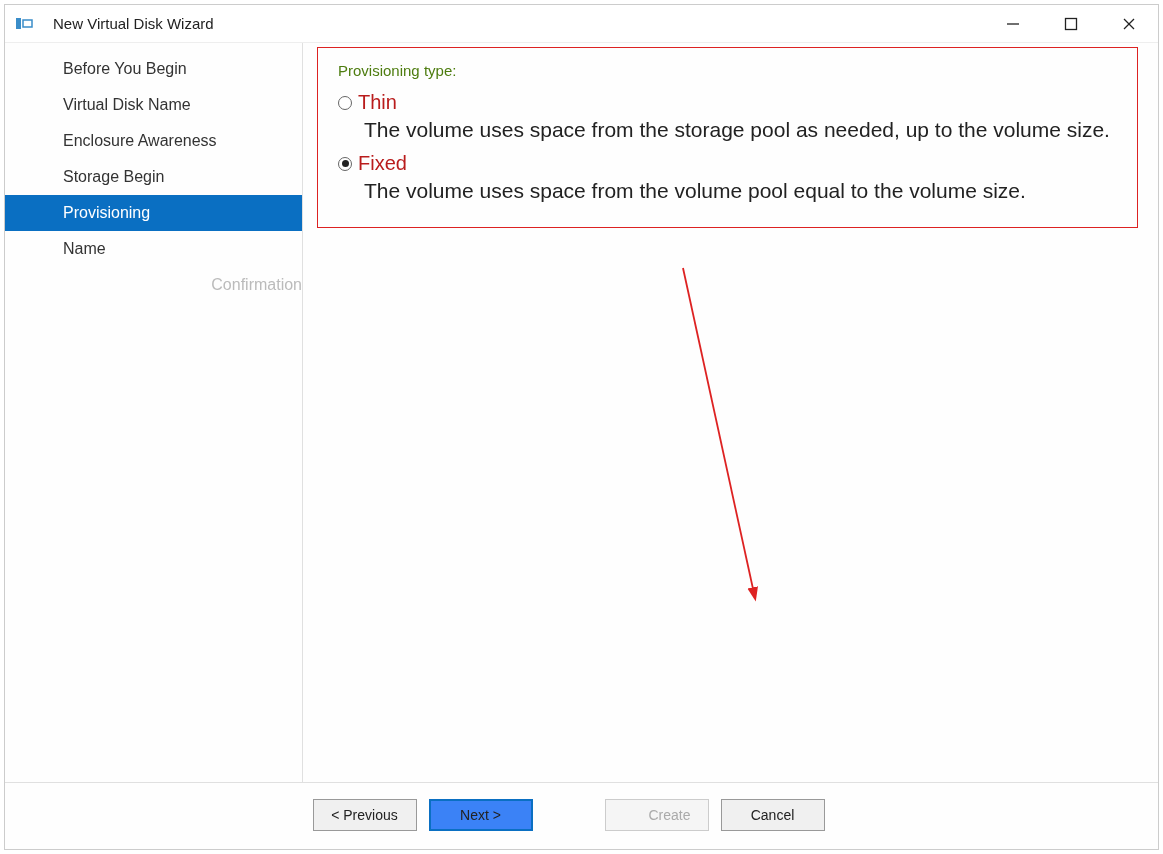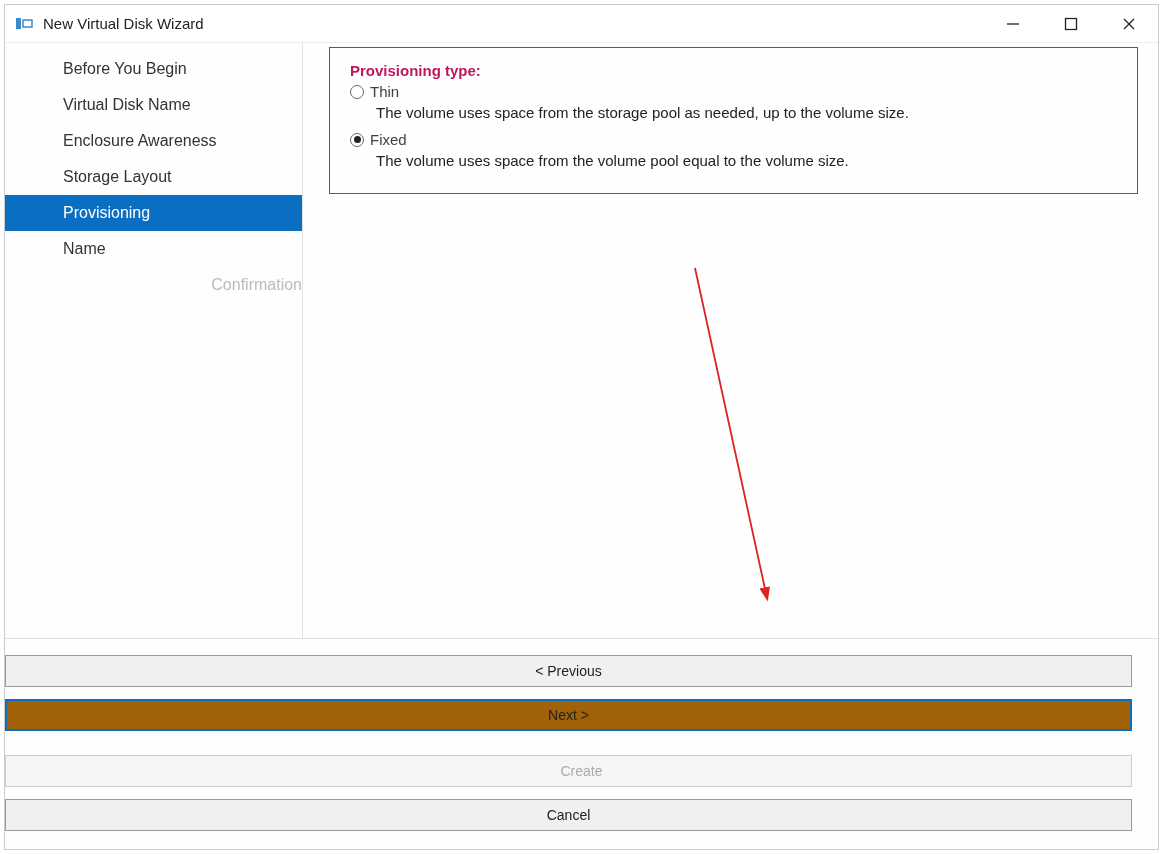--- a/index.html
+++ b/index.html
@@ -19,20 +19,21 @@
       display: flex;
       flex-direction: column;
       position: relative;
     }
     .titlebar {
       display: flex;
       align-items: center;
       height: 38px;
       padding-left: 10px;
       border-bottom: 1px solid #eee;
+      gap: 10px;
     }
     .titlebar-icon {
       width: 18px; height: 18px;
       margin-right: 10px;
       display: inline-flex;
     }
     .titlebar-title {
       font-size: 15px;
       color: #222;
       flex: 1;
@@ -60,21 +61,20 @@
     .page-title {
       font-size: 28px;
       font-weight: 300;
       color: #2a7ab0;
       padding: 40px 0 24px 52px;
     }
     .main-row {
       flex: 1;
       display: flex;
       position: relative;
-      gap: 12px;
     }
     .sidebar {
       width: 298px;
       padding-top: 8px;
       border-right: 1px solid #e0e0e0;
     }
     .nav-item {
       font-size: 16px;
       color: #333;
       padding: 8px 0 8px 58px;
@@ -95,23 +95,23 @@
       padding: 0 20px 0 14px;
       position: relative;
     }
     .highlight-box {
       border: 1.5px solid #d22;
       padding: 14px 12px 14px 20px;
       margin-top: 4px;
     }
     .group-label {
       font-size: 15px;
-      color: #be185d;
-      margin-bottom: 4px;
-      font-weight: 700;
+      color: #4d7c0f;
+      margin-bottom: 12px;
+      font-weight: 400;
     }
     .radio-row {
       display: flex;
       align-items: center;
       margin-top: 4px;
     }
     .radio-circle {
       width: 14px; height: 14px;
       border: 1px solid #666;
       border-radius: 50%;
@@ -121,53 +121,52 @@
       justify-content: center;
       background: #fff;
     }
     .radio-circle.checked::after {
       content: "";
       width: 7px; height: 7px;
       background: #222;
       border-radius: 50%;
     }
     .radio-label {
-      font-size: 15px;
-      color: #404040;
+      font-size: 20px;
+      color: #b91c1c;
     }
     .radio-desc {
-      font-size: 15px;
+      font-size: 21px;
       color: #222;
       margin-left: 26px;
       margin-top: 4px;
       margin-bottom: 10px;
     }
     .footer {
       border-top: 1px solid #e0e0e0;
       padding: 16px 26px 18px 0;
       display: flex;
       justify-content: center;
       gap: 12px;
-      flex-direction: column;
     }
     .btn {
       min-width: 104px;
       height: 32px;
       border: 1px solid #999;
       background: #f0f0f0;
       font-size: 14px;
       color: #222;
       display: inline-flex;
       align-items: center;
       justify-content: center;
       font-family: inherit;
     }
     .btn.default {
       border: 2px solid #0a6fc2;
-      background: #a16207;
+      background: #3b82f6;
     }
     .btn.disabled {
       color: #aaa;
       border-color: #ccc;
       background: #f5f5f5;
       padding-left: 26px;
     }
     .btn-gap { width: 48px; }
     
     .arrow-overlay {
@@ -215,21 +214,21 @@
         <div class="nav-item">
             <span>Before You Begin</span>
           </div>
         <div class="nav-item">
             <span>Virtual Disk Name</span>
           </div>
         <div class="nav-item">
             <span>Enclosure Awareness</span>
           </div>
         <div class="nav-item">
-            <span>Storage Layout</span>
+            <span>Storage Begin</span>
           </div>
         <div class="nav-item active">
             <span>Provisioning</span>
           </div>
         <div class="nav-item">
             <span>Name</span>
           </div>
         <div class="nav-item disabled">
             <span>Confirmation</span>
           </div>

